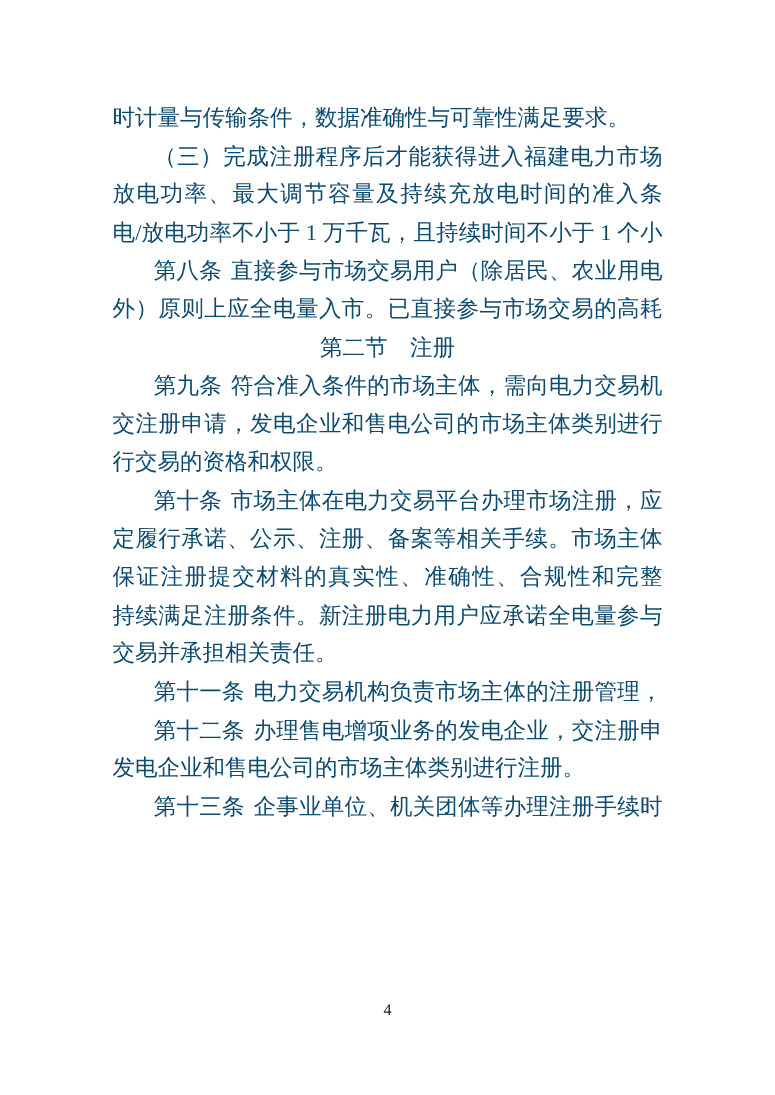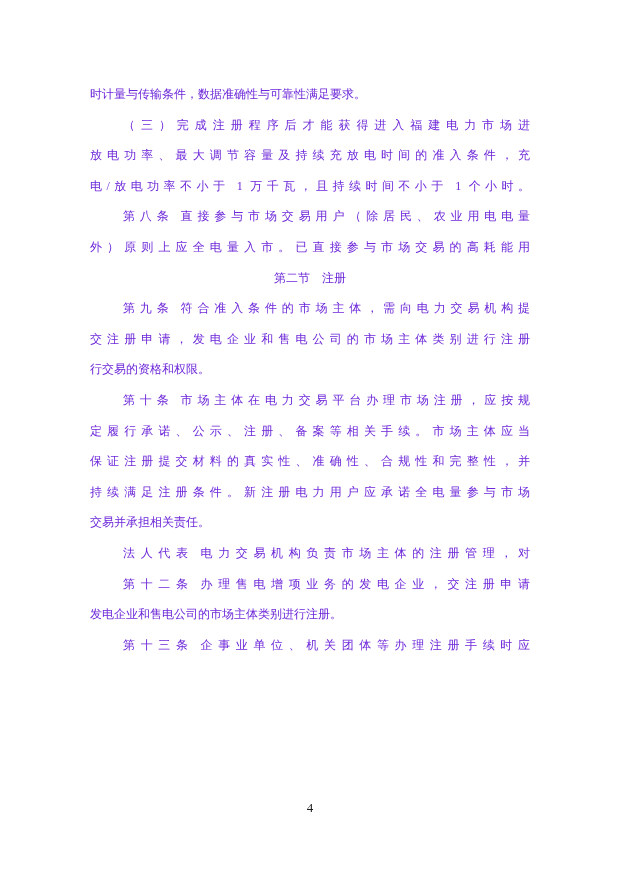--- a/index.html
+++ b/index.html
@@ -14,23 +14,23 @@
     background: #ffffff;
     overflow: hidden;
     font-family: "Liberation Serif", "DejaVu Serif", serif;
     color: #1d1d1d;
   }
   .content {
     position: absolute;
     left: 90px;
     top: 79px;
     width: 440px;
-    font-size: 12px;
+    font-size: 18px;
     line-height: 30.6px;
-    color: #6d28d9;
+    color: #0c4a6e;
   }
   .l {
     height: 30.6px;
     overflow: hidden;
     white-space: normal;
   }
   .j {
     text-align: justify;
     text-align-last: justify;
     text-justify: inter-character;
@@ -75,21 +75,21 @@
     <div class="l j ind"><span class="art">第九条</span><span>符合准入条件的市场主体，需向电力交易机构提</span></div>
     <div class="l j">交注册申请，发电企业和售电公司的市场主体类别进行注册</div>
     <div class="l">行交易的资格和权限。</div>
 
     <div class="l j ind"><span class="art">第十条</span><span>市场主体在电力交易平台办理市场注册，应按规</span></div>
     <div class="l j">定履行承诺、公示、注册、备案等相关手续。市场主体应当</div>
     <div class="l j">保证注册提交材料的真实性、准确性、合规性和完整性，并</div>
     <div class="l j">持续满足注册条件。新注册电力用户应承诺全电量参与市场</div>
     <div class="l">交易并承担相关责任。</div>
 
-    <div class="l j ind"><span class="art">法人代表</span><span>电力交易机构负责市场主体的注册管理，对</span></div>
+    <div class="l j ind"><span class="art">第十一条</span><span>电力交易机构负责市场主体的注册管理，对</span></div>
 
     <div class="l j ind"><span class="art">第十二条</span><span>办理售电增项业务的发电企业，交注册申请</span></div>
     <div class="l">发电企业和售电公司的市场主体类别进行注册。</div>
 
     <div class="l j ind"><span class="art">第十三条</span><span>企事业单位、机关团体等办理注册手续时应</span></div>
 
   </div>
 
   <div class="page-number">4</div>
 </div>

